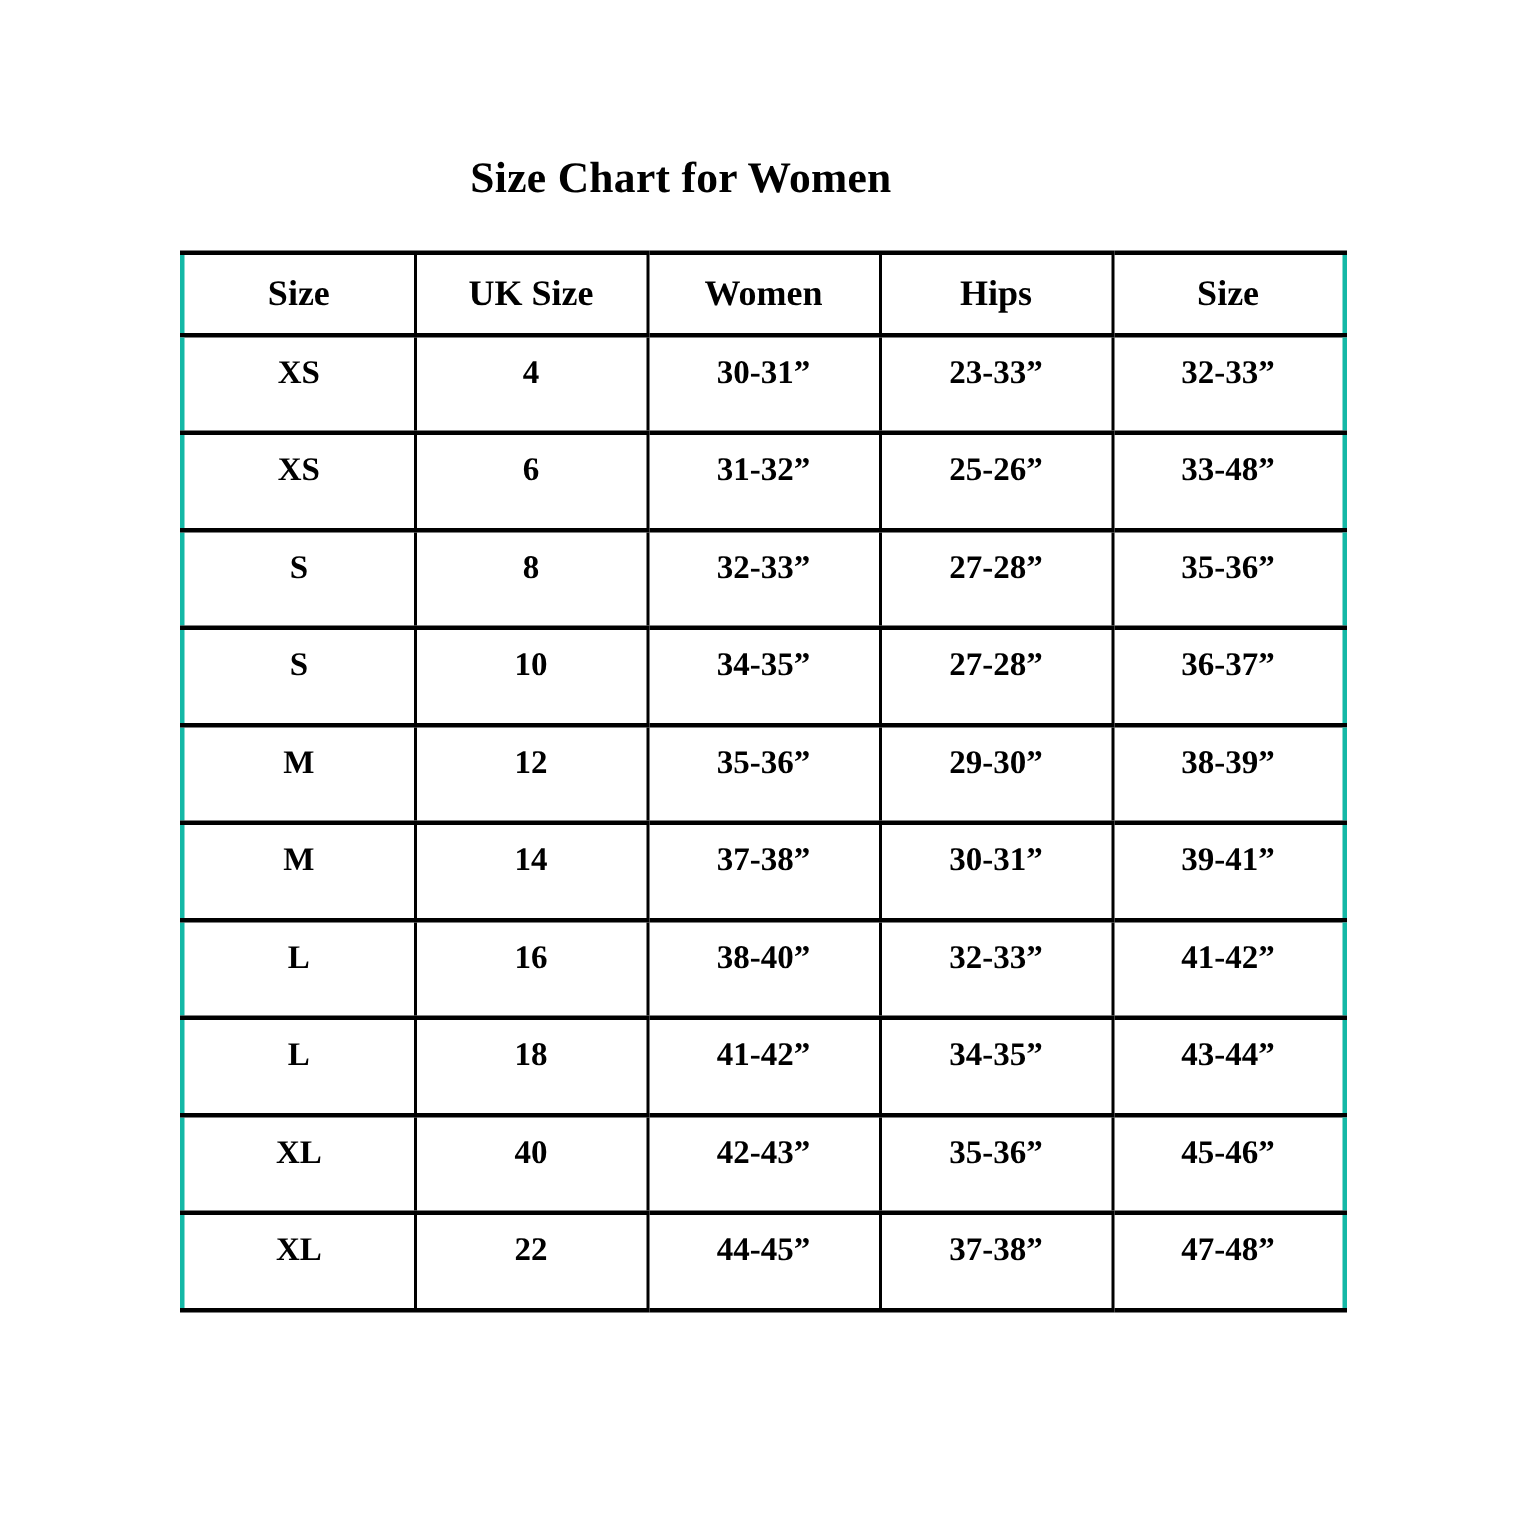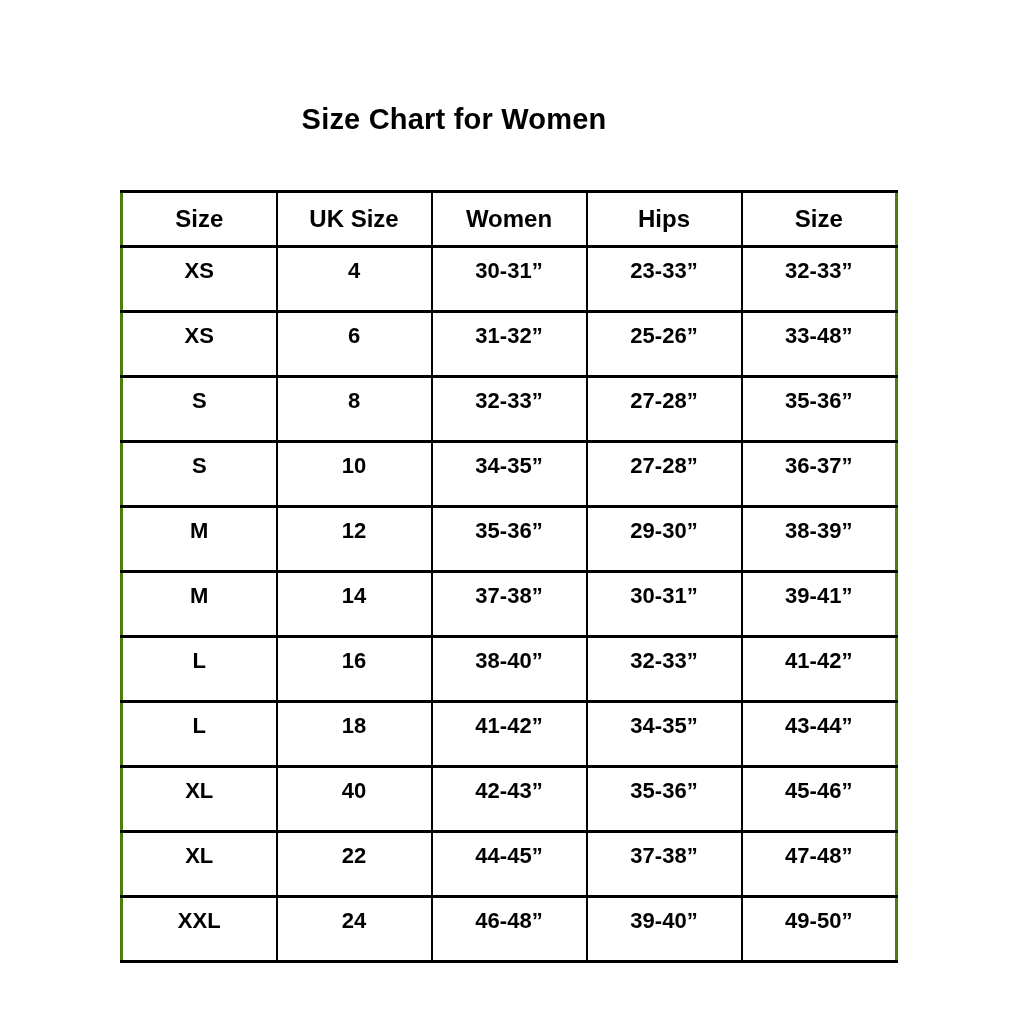--- a/index.html
+++ b/index.html
@@ -5,42 +5,41 @@
   html, body {
     margin: 0;
     padding: 0;
     background: #ffffff;
   }
   .page {
     position: relative;
     width: 908px;
     height: 1024px;
     background: #ffffff;
-    font-family: Liberation Sans, sans-serif;
+    font-family: Liberation Serif, serif;
     color: #000000;
   }
   .chart-title {
     position: absolute;
     top: 103px;
     left: 0;
     width: 100%;
     text-align: center;
     font-size: 29px;
     font-weight: bold;
     letter-spacing: 0.2px;
   }
   table.size-chart {
     position: absolute;
     left: 120px;
     top: 167px;
     width: 778px;
     border-collapse: collapse;
     table-layout: fixed;
-    border: 3px solid #4d7c0f;
-    margin-top: 23px;
+    border: 3px solid #14b8a6;
   }
   table.size-chart th,
   table.size-chart td {
     border-left: 2px solid #000000;
     border-right: 2px solid #000000;
     border-top: 3px solid #000000;
     border-bottom: 3px solid #000000;
     text-align: center;
     font-weight: bold;
     color: #000000;
@@ -138,22 +137,15 @@
           <td>35-36”</td>
           <td>45-46”</td>
         </tr>
         <tr>
           <td>XL</td>
           <td>22</td>
           <td>44-45”</td>
           <td>37-38”</td>
           <td>47-48”</td>
         </tr>
-        <tr>
-          <td>XXL</td>
-          <td>24</td>
-          <td>46-48”</td>
-          <td>39-40”</td>
-          <td>49-50”</td>
-        </tr>
       </tbody>
   </table>
 </div>
 
 </body></html>

